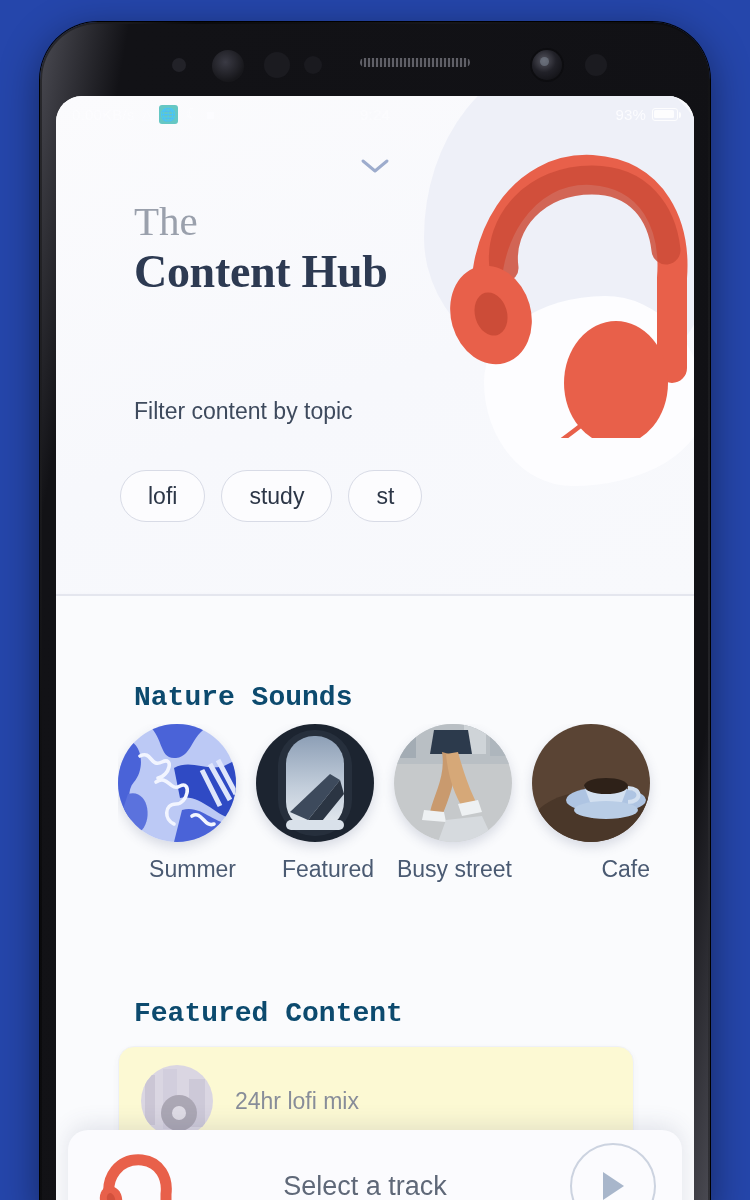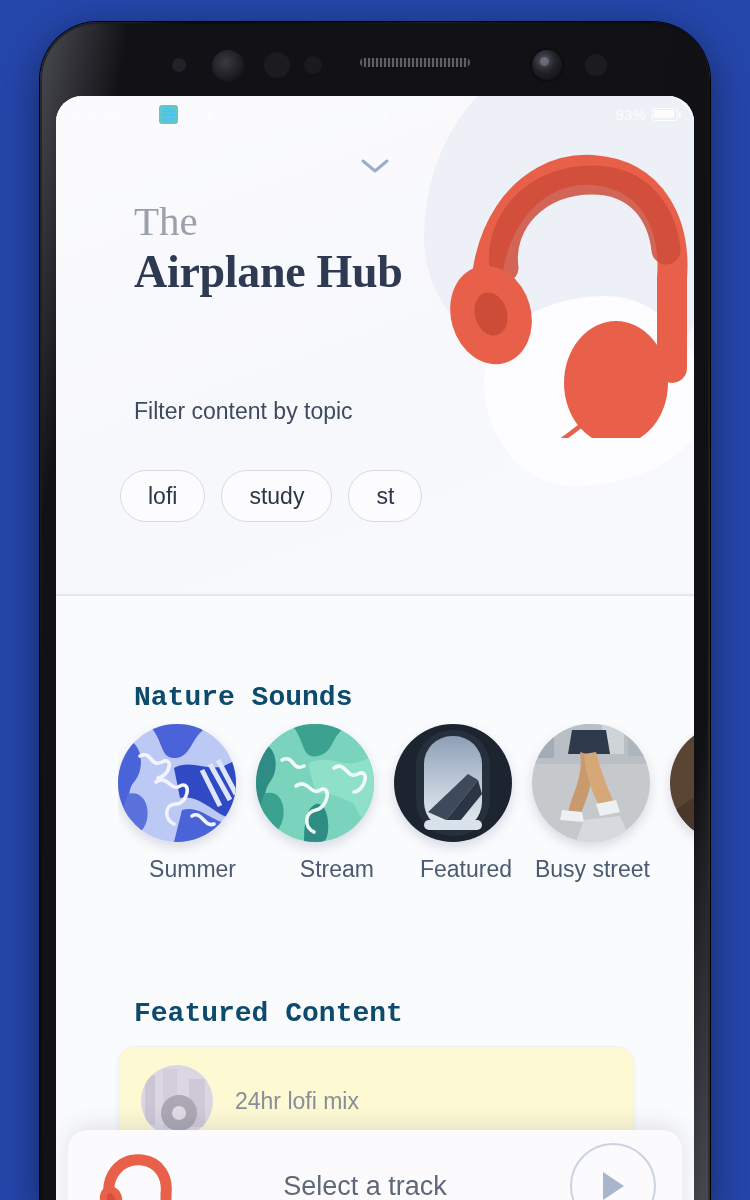--- a/index.html
+++ b/index.html
@@ -247,21 +247,21 @@
       </div>
 
       <div id="chevron-down">
         <svg width="30" height="18" viewBox="0 0 30 18">
           <path d="M3 4 L15 14 L27 4" fill="none" stroke="#9daccd" stroke-width="3" stroke-linecap="round" stroke-linejoin="round"></path>
         </svg>
       </div>
 
       <div id="title-block">
         <div id="title-the">The</div>
-        <div id="title-main">Airplane Hub</div>
+        <div id="title-main">Content Hub</div>
       </div>
 
       <div id="filter-label">Filter content by topic</div>
 
       <div id="chips-row">
         <div class="chip">lofi</div>
         <div class="chip">study</div>
         <div class="chip">st</div>
       </div>
 
@@ -285,37 +285,20 @@
               <path d="M64 86 C84 80, 96 102, 118 100 L118 118 L56 118Z" fill="#4a63d8"></path>
               <path d="M92 40 L112 76 M100 36 L118 70 M84 46 L102 82" stroke="#dfe6fb" stroke-width="5" fill="none"></path>
               <path d="M38 58 C50 50, 52 68, 62 62 C74 56, 70 80, 58 80 C46 80, 46 96, 56 100" fill="none" stroke="#f2f5ff" stroke-width="3.6" stroke-linecap="round"></path>
               <path d="M22 32 C34 26, 32 44, 44 38 C56 32, 52 52, 40 54" fill="none" stroke="#f2f5ff" stroke-width="3.6" stroke-linecap="round"></path>
               <path d="M74 92 C84 86, 86 104, 96 100" fill="none" stroke="#f2f5ff" stroke-width="3.6" stroke-linecap="round"></path>
             </svg>
           </div>
           <div class="sound-label">Summer</div>
         </div>
 
-        <div class="sound-item">
-          <div class="sound-thumb">
-            <svg width="118" height="118" viewBox="0 0 118 118">
-              <rect width="118" height="118" fill="#79d3bd"></rect>
-              <path d="M0 22 C18 14, 26 42, 14 58 C2 74, 16 96, 6 118 L0 118Z" fill="#2e8c84"></path>
-              <path d="M34 0 C50 14, 44 36, 62 32 C80 28, 74 8, 96 0Z" fill="#3ba28f"></path>
-              <path d="M52 40 C70 28, 88 46, 108 36 L118 32 L118 86 C98 84, 82 66, 60 70Z" fill="#8ee0c9"></path>
-              <path d="M8 70 C28 62, 34 94, 20 108 C10 118, 0 112, 0 98Z" fill="#3ba28f"></path>
-              <path d="M60 80 C74 76, 76 118, 66 118 L48 118 C48 100, 50 84, 60 80Z" fill="#2e8c84"></path>
-              <path d="M96 52 C110 46, 116 64, 118 74 L118 104 C104 98, 92 76, 96 52Z" fill="#8ee0c9"></path>
-              <path d="M40 62 C52 54, 54 72, 64 66 C76 60, 72 84, 60 86 C48 88, 48 104, 58 108" fill="none" stroke="#f0fbf7" stroke-width="3.6" stroke-linecap="round"></path>
-              <path d="M78 44 C90 36, 90 56, 102 50 C114 44, 110 66, 98 68" fill="none" stroke="#f0fbf7" stroke-width="3.6" stroke-linecap="round"></path>
-              <path d="M26 36 C38 30, 36 48, 48 42" fill="none" stroke="#f0fbf7" stroke-width="3.6" stroke-linecap="round"></path>
-            </svg>
-          </div>
-          <div class="sound-label">Stream</div>
-        </div>
 
         <div class="sound-item">
           <div class="sound-thumb">
             <svg width="118" height="118" viewBox="0 0 118 118">
               <rect width="118" height="118" fill="#1c2430"></rect>
               <rect x="22" y="6" width="74" height="106" rx="36" fill="#262f3c"></rect>
               <rect x="30" y="12" width="58" height="94" rx="28" fill="url(#winGrad)"></rect>
               <defs>
                 <linearGradient id="winGrad" x1="0" y1="0" x2="0" y2="1">
                   <stop offset="0%" stop-color="#8d9fb6"></stop>

